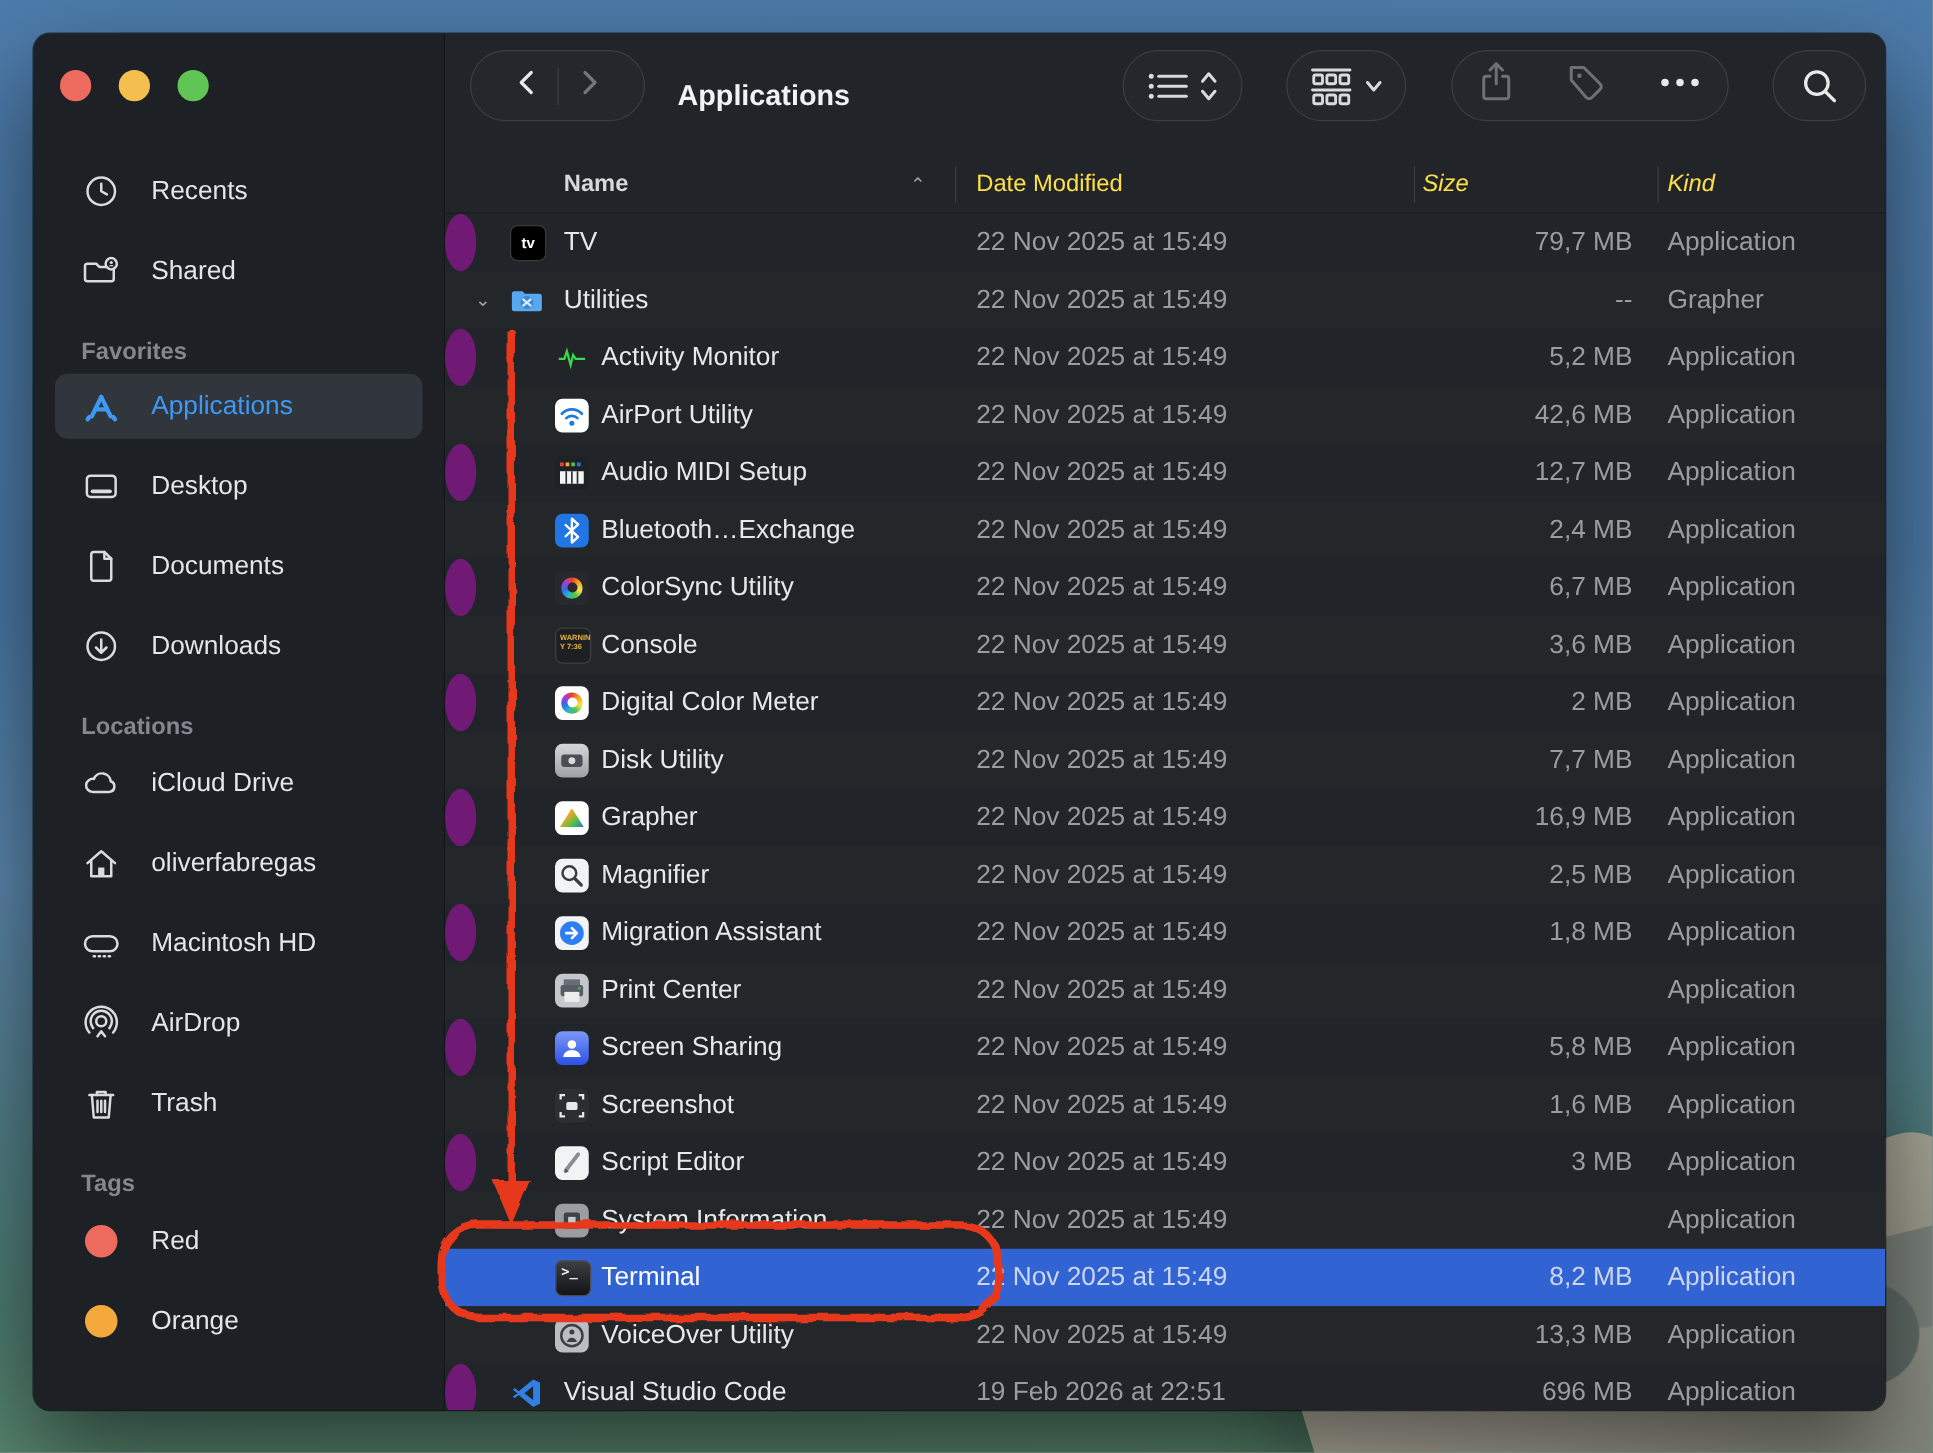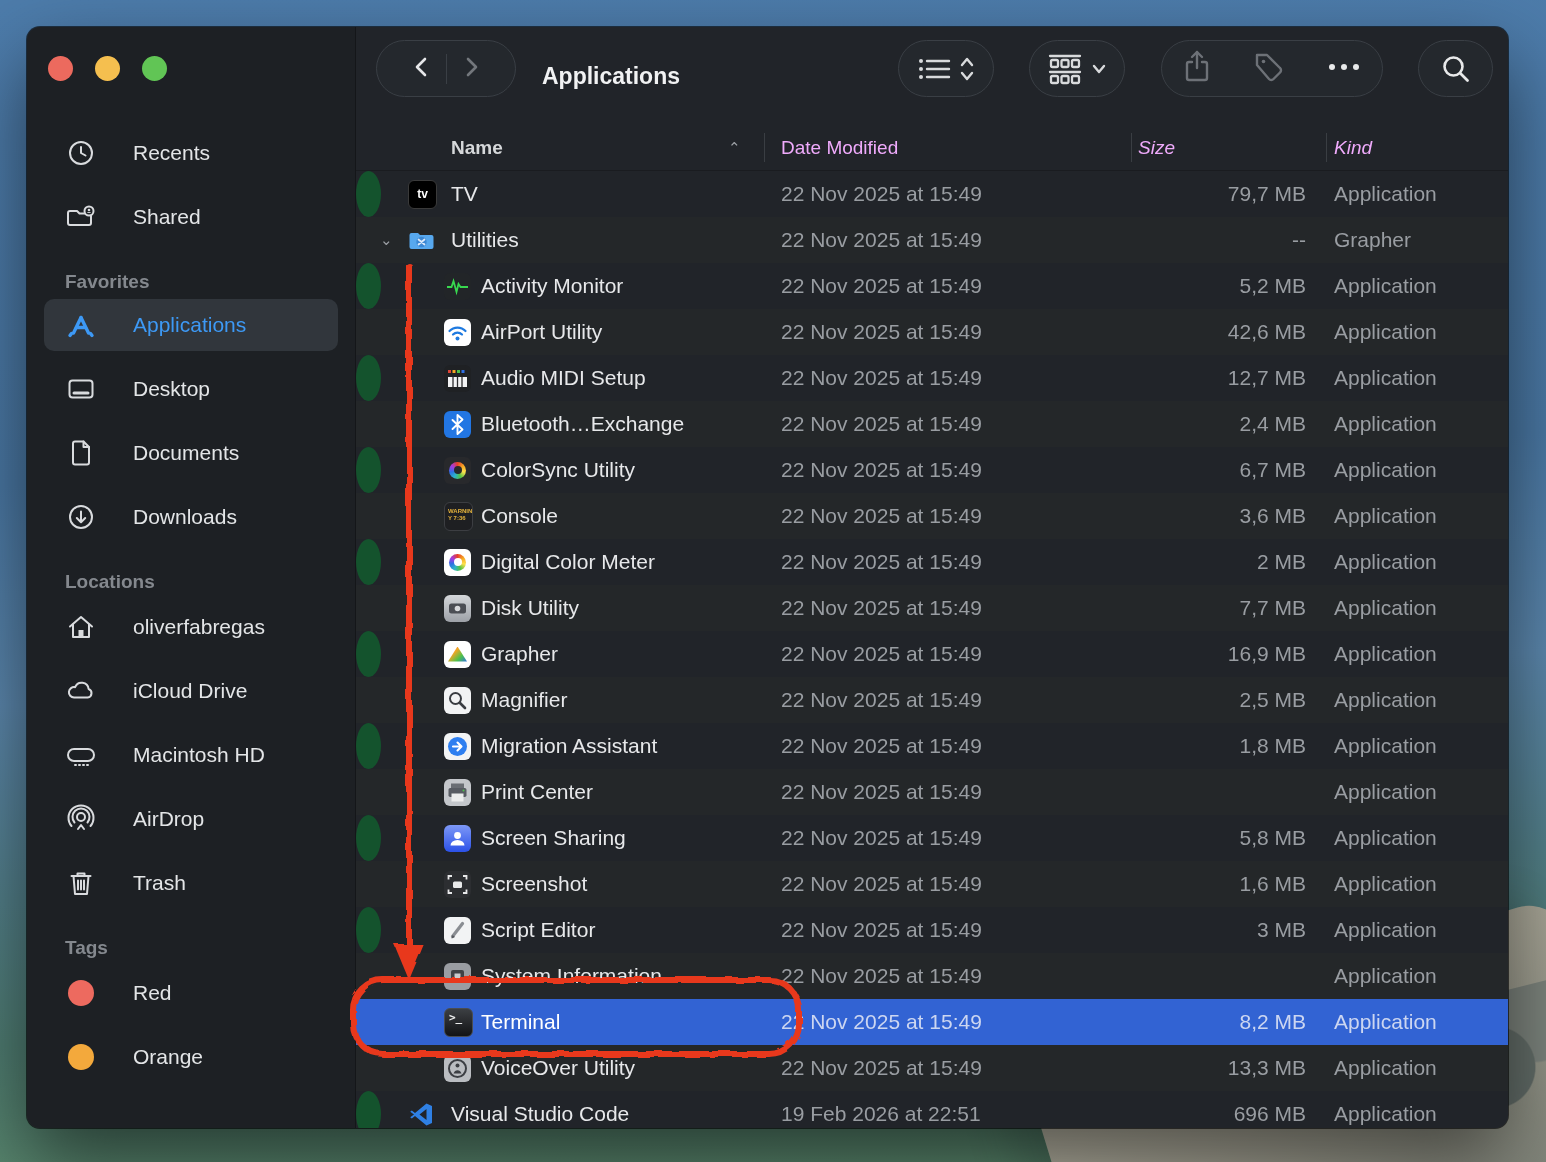--- a/index.html
+++ b/index.html
@@ -27,21 +27,21 @@
   
   .sidebar{width:328px;flex:0 0 328px;background:#1d2024;border-right:1px solid #141619;
     position:relative;overflow:hidden;}
   .traffic{position:absolute;left:21px;top:29px;display:flex;gap:22px;}
   .light{width:25px;height:25px;border-radius:50%;}
   .light.red{background:#ec6a5e;}
   .light.yellow{background:#f5bf4f;}
   .light.green{background:#61c555;}
   .sb-list{padding-top:94px;}
   .sb-item{padding:0 17px;}
-  .sb-row{height:64px;display:flex;align-items:center;border-radius:10px;padding-left:21px;gap:36px;}
+  .sb-row{height:64px;display:flex;align-items:center;border-radius:10px;padding-left:21px;gap:24px;}
   .sb-item.selected .sb-row{background:#31363c;height:52px;margin:6px 0;}
   .sb-ic{width:32px;height:32px;flex:0 0 32px;display:flex;align-items:center;justify-content:center;}
   .sb-label{font-size:21px;color:#e3e5e7;white-space:nowrap;}
   .sb-item.selected .sb-label{color:#3d99f5;}
   .sb-section{margin:22px 0 2px 38px;font-size:19px;font-weight:700;color:#84888e;}
   .tagdot{width:26px;height:26px;border-radius:50%;}
 
   
   .main{flex:1;position:relative;background:#212429;overflow:hidden;}
   .toolbar{position:relative;height:98px;}
@@ -51,32 +51,32 @@
   .navdiv{width:1px;height:30px;background:#3a3f45;margin:0 8px;}
   .win-title{position:absolute;left:186px;top:0;height:98px;display:flex;align-items:center;
     font-size:23px;font-weight:700;color:#f1f2f3;}
   .btn-sort{left:542px;width:96px;gap:6px;}
   .btn-group{left:673px;width:96px;gap:8px;}
   .btn-actions{left:805px;width:222px;justify-content:space-around;}
   .btn-search{left:1062px;width:75px;}
 
   
   .lheader{position:relative;height:45px;border-bottom:1px solid #1a1c20;font-size:19px;}
-  .lh{position:absolute;top:0;height:45px;display:flex;align-items:center;color:#f0abfc;white-space:nowrap;}
+  .lh{position:absolute;top:0;height:45px;display:flex;align-items:center;color:#fde047;white-space:nowrap;}
   .lh.name{left:95px;color:#d6d8da;font-weight:600;}
   .lh.caret{left:372px;color:#9fa3a8;font-size:15px;}
   .lh.date{left:425px;}
   .lh.size{left:782px;font-style:italic;}
   .lh.kind{left:978px;font-style:italic;}
   .lsep{position:absolute;top:8px;width:1px;height:29px;background:#3a3e43;}
 
   
   .rows{position:relative;}
   .row{height:46px;position:relative;font-size:21px;white-space:nowrap;}
-  .row.light{background:#14532d;}
+  .row.light{background:#701a75;}
   .row.dark{background:#242729;}
   .row.selected{background:#3263d3;}
   .cell{position:absolute;top:0;height:46px;display:flex;align-items:center;}
   .c-chev{left:24px;color:#9da1a6;font-size:15px;}
   .c-icon{left:52px;}
   .lvl1 .c-icon{left:88px;}
   .c-name{left:95px;color:#e7e8ea;}
   .lvl1 .c-name{left:125px;}
   .c-date{left:425px;color:#999da2;}
   .c-size{left:600px;width:350px;justify-content:flex-end;color:#999da2;}
@@ -190,37 +190,37 @@
                 <path d="M15 9.5 V20 M10.8 16 L15 20.2 L19.2 16" stroke="#d9dbde" stroke-width="2" fill="none" stroke-linecap="round" stroke-linejoin="round"></path>
               </svg>
             </span>
             <span class="sb-label">Downloads</span>
           </div>
         </div>
         <div class="sb-section">Locations</div>
         <div class="sb-item">
           <div class="sb-row">
             <span class="sb-ic">
+              <svg width="32" height="30" viewBox="0 0 32 30">
+                <path d="M9 21.5 a5.2 5.2 0 1 1 1.1-10.3 A7 7 0 0 1 23.6 13 a4.4 4.4 0 0 1 -0.9 8.5 Z" stroke="#d9dbde" stroke-width="2" fill="none" stroke-linecap="round" stroke-linejoin="round"></path>
+              </svg>
+            </span>
+            <span class="sb-label">iCloud Drive</span>
+          </div>
+        </div>
+        <div class="sb-item">
+          <div class="sb-row">
+            <span class="sb-ic">
               <svg width="30" height="30" viewBox="0 0 30 30">
                 <path d="M4 14.5 L15 5 L26 14.5" stroke="#d9dbde" stroke-width="2" fill="none" stroke-linecap="round" stroke-linejoin="round"></path>
                 <path d="M7 12.5 V25 H23 V12.5" stroke="#d9dbde" stroke-width="2" fill="none" stroke-linecap="round" stroke-linejoin="round"></path>
                 <rect x="12.5" y="18" width="5" height="7" fill="#d9dbde"></rect>
               </svg>
             </span>
             <span class="sb-label">oliverfabregas</span>
-          </div>
-        </div>
-        <div class="sb-item">
-          <div class="sb-row">
-            <span class="sb-ic">
-              <svg width="32" height="30" viewBox="0 0 32 30">
-                <path d="M9 21.5 a5.2 5.2 0 1 1 1.1-10.3 A7 7 0 0 1 23.6 13 a4.4 4.4 0 0 1 -0.9 8.5 Z" stroke="#d9dbde" stroke-width="2" fill="none" stroke-linecap="round" stroke-linejoin="round"></path>
-              </svg>
-            </span>
-            <span class="sb-label">iCloud Drive</span>
           </div>
         </div>
         <div class="sb-item">
           <div class="sb-row">
             <span class="sb-ic">
               <svg width="32" height="30" viewBox="0 0 32 30">
                 <rect x="3" y="9" width="26" height="12" rx="6" stroke="#d9dbde" stroke-width="2" fill="none" stroke-linecap="round" stroke-linejoin="round"></rect>
                 <path d="M10 25 h1 M14 25 h1 M18 25 h1 M22 25 h1" stroke="#d9dbde" stroke-width="2" stroke-linecap="round"></path>
               </svg>
             </span>

